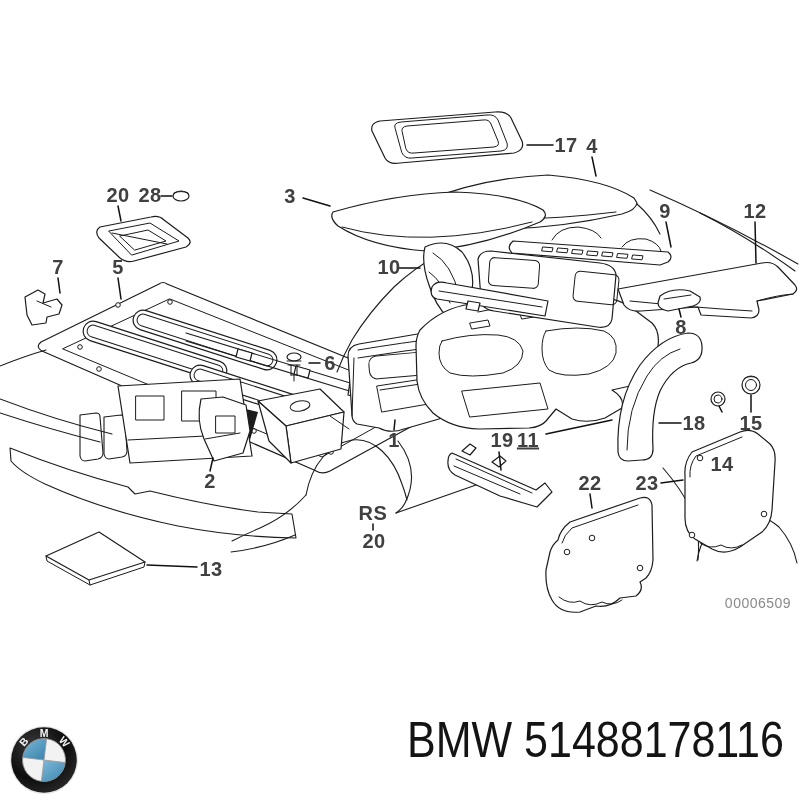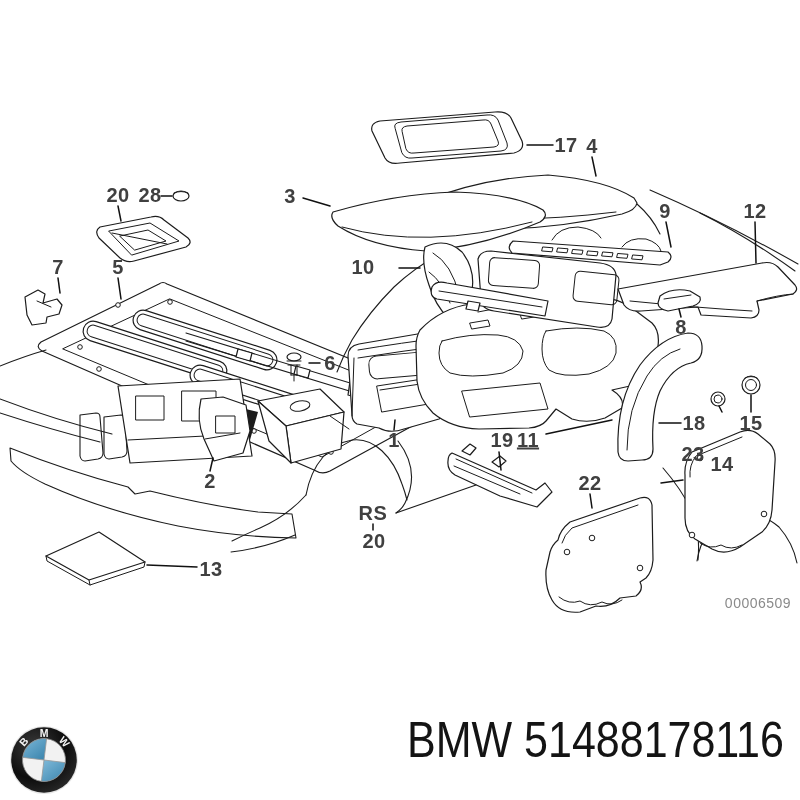--- a/index.html
+++ b/index.html
@@ -266,34 +266,34 @@
   <div id="callout-layer">
       <span class="callout" style="left: 394px; top: 440px;">1</span>
       <span class="callout" style="left: 210px; top: 481px;">2</span>
       <span class="callout" style="left: 290px; top: 196px;">3</span>
       <span class="callout" style="left: 592px; top: 146px;">4</span>
       <span class="callout" style="left: 118px; top: 267px;">5</span>
       <span class="callout" style="left: 330px; top: 363px;">6</span>
       <span class="callout" style="left: 58px; top: 267px;">7</span>
       <span class="callout" style="left: 681px; top: 327px;">8</span>
       <span class="callout" style="left: 665px; top: 211px;">9</span>
-      <span class="callout" style="left: 363px; top: 267px;">10</span>
+      <span class="callout" style="left: 389px; top: 267px;">10</span>
       <span class="callout" style="left: 528px; top: 440px; text-decoration: underline;">11</span>
       <span class="callout" style="left: 755px; top: 211px;">12</span>
       <span class="callout" style="left: 211px; top: 569px;">13</span>
       <span class="callout" style="left: 722px; top: 423px; margin-top: 41px;">14</span>
       <span class="callout" style="left: 751px; top: 423px;">15</span>
       <span class="callout" style="left: 374px; top: 541px;">20</span>
       <span class="callout" style="left: 566px; top: 145px;">17</span>
       <span class="callout" style="left: 694px; top: 423px;">18</span>
       <span class="callout" style="left: 486px; top: 440px; margin-left: 16px;">19</span>
       <span class="callout" style="left: 118px; top: 195px;">20</span>
       <span class="callout" style="left: 150px; top: 195px;">28</span>
       <span class="callout" style="left: 590px; top: 483px;">22</span>
-      <span class="callout" style="left: 647px; top: 454px; margin-left: 46px;">23</span>
+      <span class="callout" style="left: 647px; top: 483px;">23</span>
       <span class="callout" style="left: 373px; top: 513px;">RS</span>
     </div>
 
   <div id="drawing-number">00006509</div>
 
   <div id="footer">
     <svg id="brand-logo" width="72" height="72" viewBox="0 0 72 72">
       <defs>
         <radialGradient id="ringGrad" cx="35%" cy="30%" r="80%">
           <stop offset="0%" stop-color="#3a3a3a"></stop>

